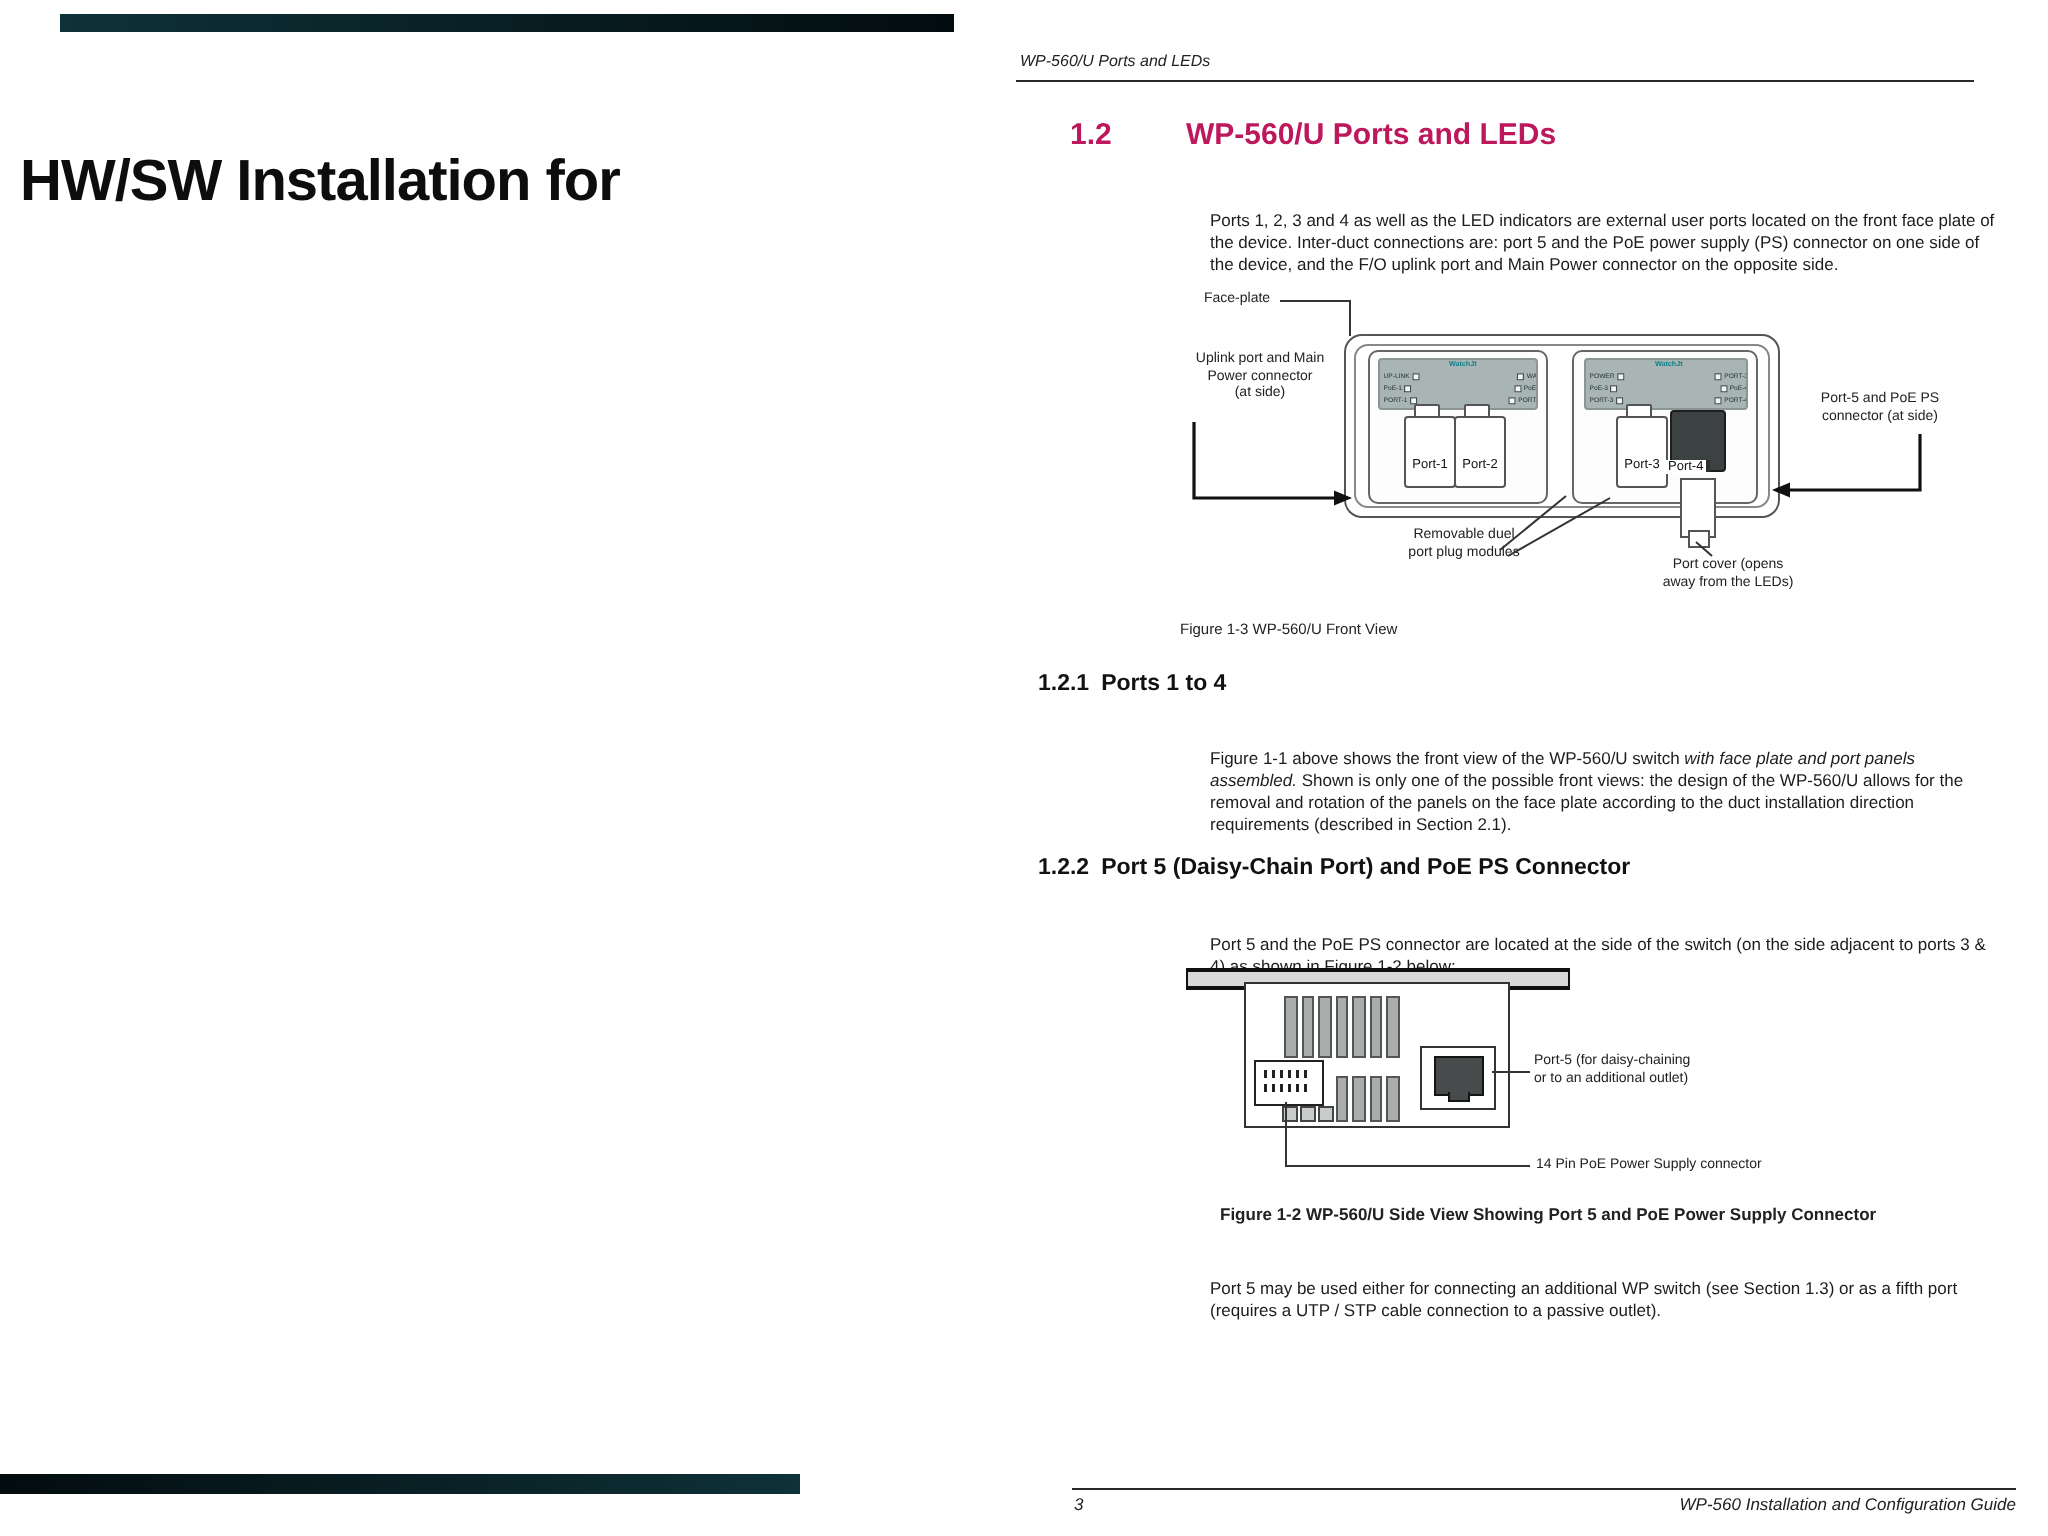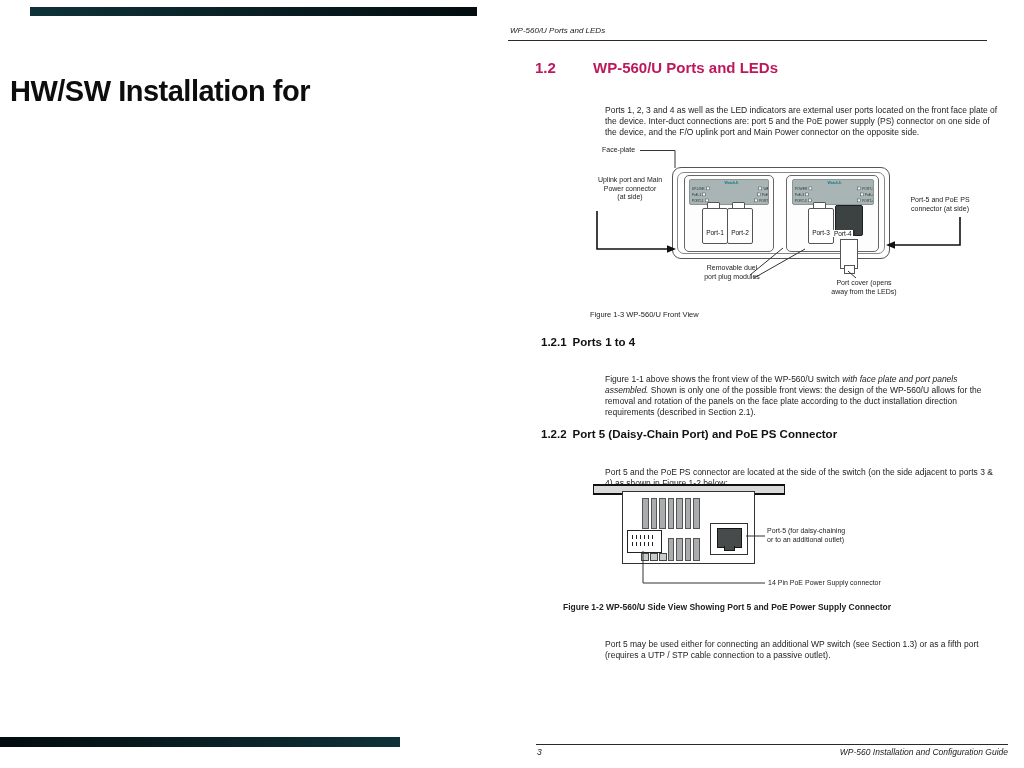--- a/index.html
+++ b/index.html
@@ -16,25 +16,25 @@
   
   .slide-title{position:absolute;left:10px;top:74px;width:450px;margin:0;
                font-size:29px;line-height:34px;font-weight:bold;color:#0d0d0d;letter-spacing:-0.5px;}
   .slide-title span{display:block;}
 
   
   .doc-header{position:absolute;left:508px;top:26px;width:477px;border-bottom:1.5px solid #2a2a2a;
               padding:0 0 5px 2px;font-size:8px;font-style:italic;color:#222;}
   .h-sec{position:absolute;left:535px;top:59px;font-size:15px;font-weight:bold;color:#be185d;}
   .h-sec .h-num{display:inline-block;width:58px;}
-  .h-sub{position:absolute;left:541px;font-size:11.5px;font-weight:bold;color:#111;}
+  .h-sub{position:absolute;left:519px;font-size:11.5px;font-weight:bold;color:#111;}
   .h-sub .h-num{margin-right:6px;}
   p.body{position:absolute;left:593px;width:394px;margin:12px;font-size:8.5px;line-height:11px;color:#1c1c1c;}
   .caption{position:absolute;left:590px;font-size:7.5px;color:#222;}
-  .caption.b{left:563px;font-size:8.5px;font-weight:bold;}
+  .caption.b{left:610px;font-size:8.5px;font-weight:bold;}
 
   
   .fig{position:absolute;}
   .fig svg{position:absolute;left:0;top:0;pointer-events:none;}
   .fig-label{position:absolute;font-size:7px;line-height:8.6px;color:#222;text-align:center;}
   .fig-label.l{text-align:left;}
   .fig-label span{display:block;}
 
   .outer-dev{position:absolute;left:82px;top:23px;width:216px;height:90px;border:1.3px solid #555;border-radius:9px;background:#fff;}
   .inner-dev{position:absolute;left:87px;top:28px;width:206px;height:80px;border:1px solid #888;border-radius:7px;}

